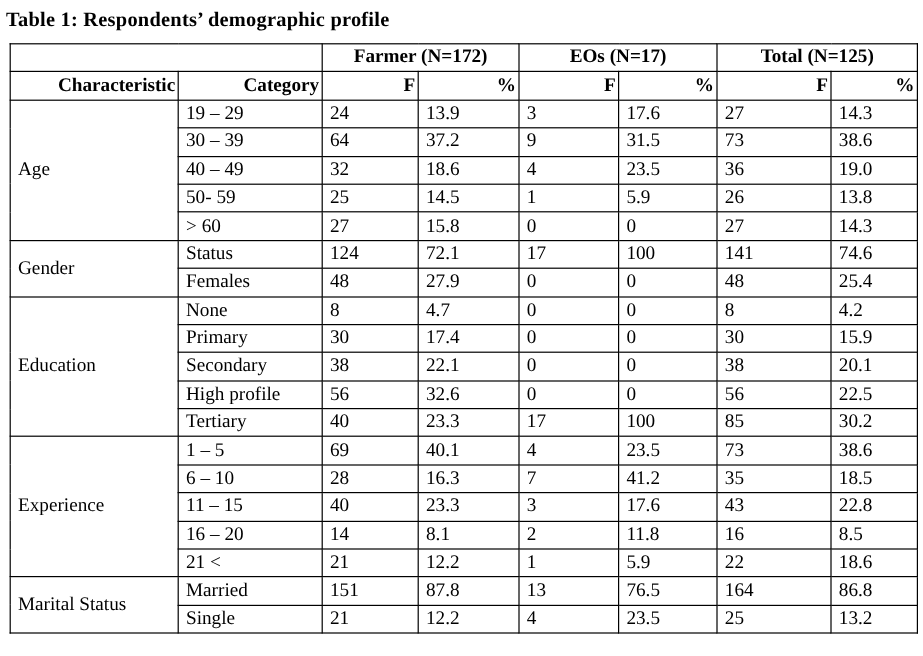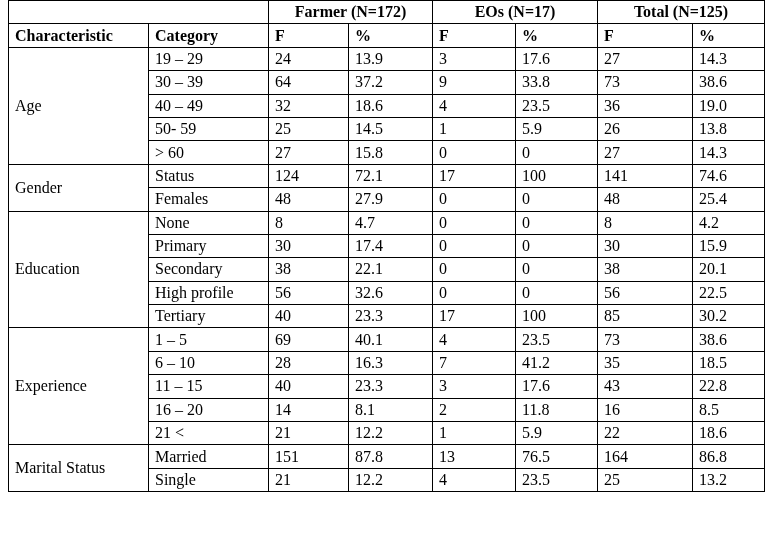--- a/index.html
+++ b/index.html
@@ -37,20 +37,21 @@
     padding: 0 2px 0 6px;
     height: 22.4px;
     text-align: left;
     vertical-align: middle;
     white-space: nowrap;
     overflow: hidden;
     font-weight: normal;
   }
   .demo-table th {
     font-weight: bold;
+    text-align: right;
   }
   .demo-table th.group-h {
     text-align: center;
     padding: 0 16px;
   }
   .demo-table td.char-cell {
     vertical-align: middle;
   }
   
   col.c-char  { width: 140px; }
@@ -60,20 +61,21 @@
   col.c-ef    { width: 83px;  }
   col.c-ep    { width: 82px;  }
   col.c-tf    { width: 95px;  }
   col.c-tp    { width: 72px;  }
 </style>
 </head>
 <body>
 
 <div class="page">
 
+  <div class="table-title">Table 1: Respondents’ demographic profile</div>
 
   <table class="demo-table">
     <colgroup>
       <col class="c-char">
         <col class="c-cat">
       <col class="c-ff">
         <col class="c-fp">
       <col class="c-ef">
         <col class="c-ep">
       <col class="c-tf">
@@ -107,21 +109,21 @@
         <td>3</td>
         <td>17.6</td>
         <td>27</td>
         <td>14.3</td>
       </tr>
       <tr>
         <td>30 – 39</td>
         <td>64</td>
         <td>37.2</td>
         <td>9</td>
-        <td>33.8</td>
+        <td>31.5</td>
         <td>73</td>
         <td>38.6</td>
       </tr>
       <tr>
         <td>40 – 49</td>
         <td>32</td>
         <td>18.6</td>
         <td>4</td>
         <td>23.5</td>
         <td>36</td>

